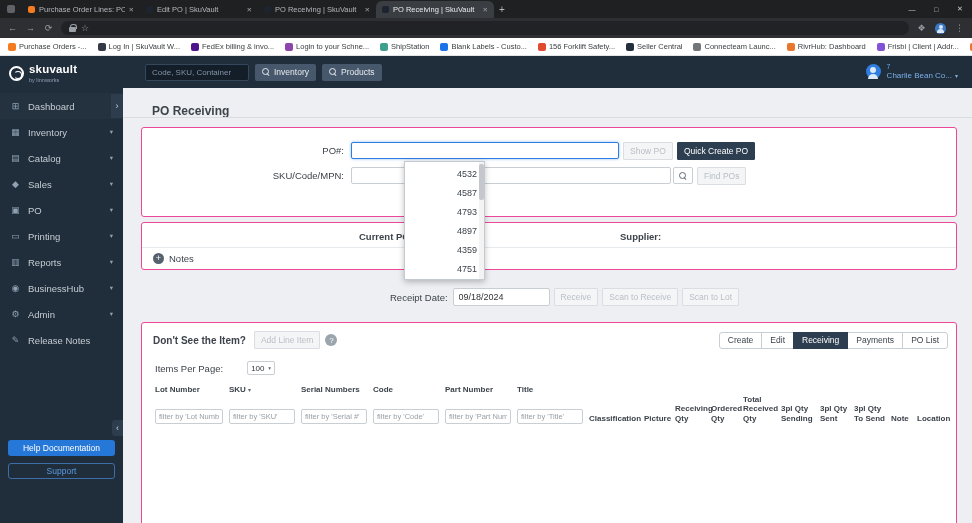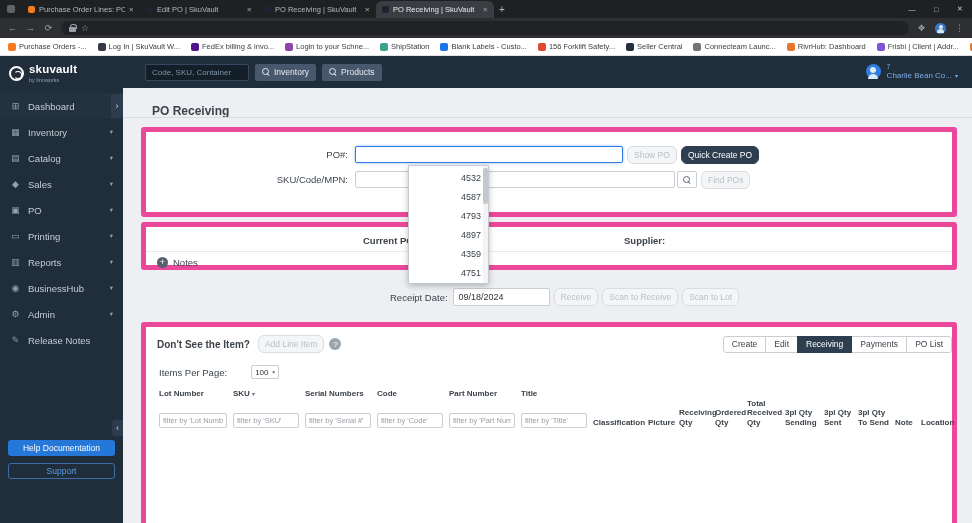--- a/index.html
+++ b/index.html
@@ -68,31 +68,31 @@
   .avatar::after{content:"";position:absolute;left:2.5px;top:9.5px;width:10px;height:5px;border-radius:5px 5px 0 0;background:#dce9f8;}
   .acct-col{display:flex;flex-direction:column;align-items:flex-start;line-height:1.2;}
   .notif{color:#6aa7e8;font-size:7px;}
   .acct-name{color:#7ab0e8;font-size:8px;display:flex;align-items:center;gap:3px;}
   .acct-caret{font-size:6px;color:#7ab0e8;}
 
   
   .main{position:absolute;left:123px;top:88px;width:849px;height:435px;background:#edeff2;overflow:hidden;}
   .page-title{position:absolute;left:29px;top:8px;font-size:12px;font-weight:bold;color:#3c434a;margin-top:8px;}
   .title-divider{position:absolute;left:0;top:29px;width:849px;border-top:1px solid #d9dcdf;}
-  .card{position:absolute;background:#fff;border:5px solid #ec4899;border-radius:3px;}
+  .card{position:absolute;background:#fff;border:1px solid #ec4899;border-radius:3px;}
   .card1{left:18px;top:39px;width:816px;height:90px;}
   .card2{left:18px;top:134px;width:816px;height:48px;}
   .card3{left:18px;top:234px;width:816px;height:240px;}
   .frow{position:absolute;display:flex;align-items:center;}
   .row-po{left:0;top:14px;width:816px;height:17px;}
   .row-sku{left:0;top:39px;width:816px;height:17px;}
   .flabel{width:209px;text-align:right;padding-right:7px;font-size:9.5px;color:#3c434a;flex:none;}
   .po-input{width:268px;height:17px;border:1px solid #2f7de1;border-radius:2px;box-shadow:0 0 3px rgba(47,125,225,.55);font-size:9px;padding:0 5px;color:#333;outline:none;}
   .sku-input{width:320px;height:17px;border:1px solid #c9ced3;border-radius:2px;font-size:9px;padding:0 5px;color:#333;outline:none;}
-  .btn{height:17px;border-radius:6px;font-size:8.5px;display:inline-flex;align-items:center;justify-content:center;padding:8px 6px;border:1px solid transparent;cursor:pointer;white-space:nowrap;}
+  .btn{height:17px;border-radius:1px;font-size:8.5px;display:inline-flex;align-items:center;justify-content:center;padding:8px 6px;border:1px solid transparent;cursor:pointer;white-space:nowrap;}
   .btn-disabled{background:#f4f5f6;border-color:#dadde1;color:#b9bfc6;}
   .btn-dark{background:#2d3e50;color:#fff;border-color:#2d3e50;}
   .ml4{margin-left:4px;} .ml8{margin-left:8px;}
   .search-btn{width:20px;height:17px;margin-left:2px;background:#fff;border:1px solid #c9ced3;border-radius:2px;display:flex;align-items:center;justify-content:center;color:#5f6b76;cursor:pointer;}
   .suggestions{position:absolute;left:262px;top:33px;width:81px;height:119px;background:#fff;border:1px solid #c5cad0;box-shadow:0 2px 6px rgba(0,0,0,.25);z-index:5;padding:2px 0;}
   .sugg-item{height:19px;display:flex;align-items:center;padding-left:8px;font-size:9px;color:#3c434a;cursor:pointer;margin-left:44px;}
   .sugg-scrollbar{position:absolute;right:0;top:0;width:5px;height:100%;background:#f3f3f3;}
   .sugg-thumb{position:absolute;right:0;top:2px;width:5px;height:36px;background:#c4c7cb;border-radius:2px;}
   .current-po{position:absolute;left:217px;top:8px;font-size:9.5px;font-weight:bold;color:#3c434a;}
   .supplier{position:absolute;left:478px;top:8px;font-size:9.5px;font-weight:bold;color:#3c434a;}

